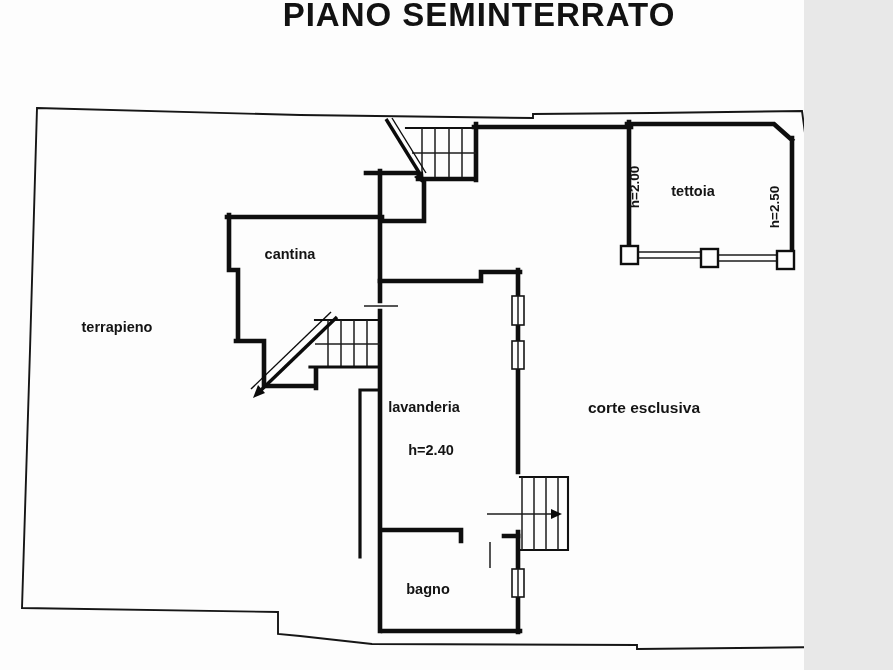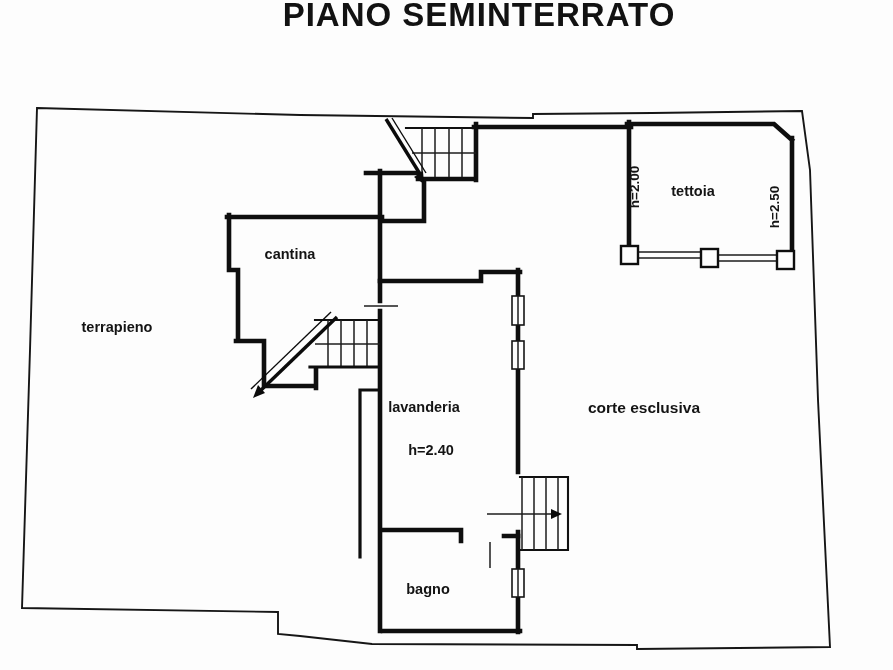--- a/index.html
+++ b/index.html
@@ -1,18 +1,18 @@
 <!DOCTYPE html>
 <html><head>
 <meta charset="utf-8">
 <style>
   html,body{margin:0;padding:0;background:#e8e8e8;}
   .page{
     position:relative;
-    width:893px;height:670px;
+    width:804px;height:670px;
     background:#fdfdfd;
     overflow:hidden;
     font-family:"Liberation Sans", sans-serif;
   }
   svg{display:block;}
   .wall{stroke:#0e0e0e;stroke-width:4.6;fill:none;stroke-linecap:square;}
   .wall-med{stroke:#0e0e0e;stroke-width:3.2;fill:none;stroke-linecap:square;}
   .boundary{stroke:#161616;stroke-width:1.9;fill:none;stroke-linejoin:miter;}
   .thin{stroke:#1c1c1c;stroke-width:1.5;fill:none;stroke-linecap:butt;}
   .rail{stroke:#101010;stroke-width:2.1;fill:none;stroke-linecap:square;}

